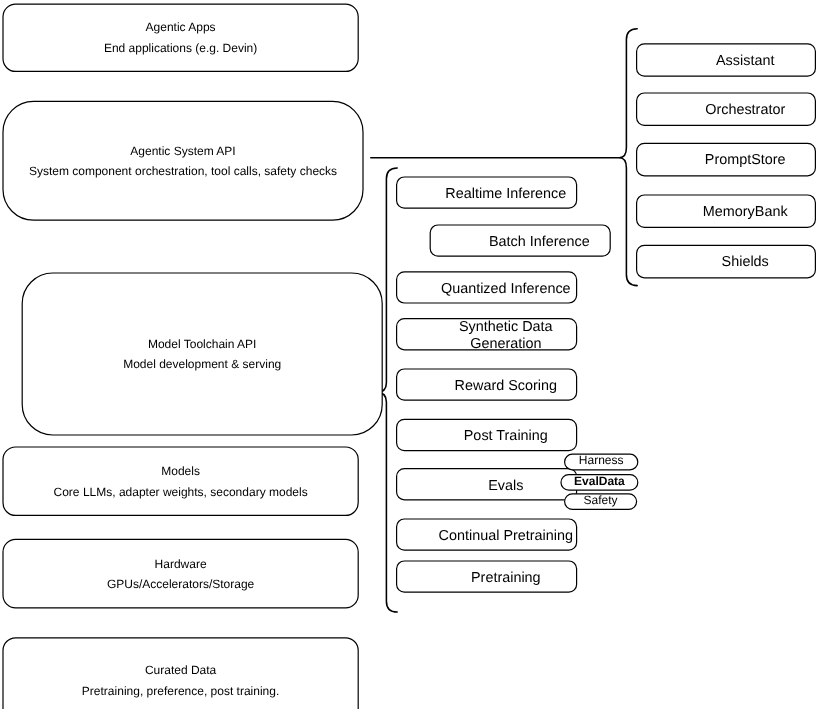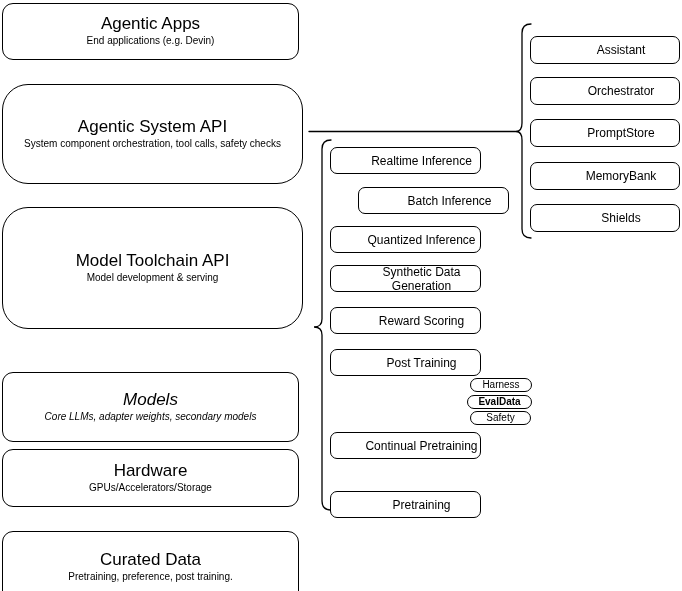--- a/index.html
+++ b/index.html
@@ -10,32 +10,32 @@
   .overlay{position:absolute;left:0;top:0;width:682px;height:591px;}
   .node{
     position:absolute;box-sizing:border-box;background:#ffffff;
     border:1.3px solid #000000;display:flex;align-items:center;justify-content:center;
     text-align:center;
     padding-left:32px;
   }
   
   .lbox{left:2px;width:297px;border-radius:11px;flex-direction:column;gap:3px;padding:2px 10px;}
   .lbox.big{width:301px;border-radius:26px;}
-  .lbox .title{font-size:17px;line-height:16px;}
+  .lbox .title{font-size:10px;line-height:16px;}
   .lbox .subtitle{font-size:10px;line-height:12px;}
   #lb0{top:3px;height:57px;}
   #lb1{top:84px;height:100px;}
-  #lb2{top:207px;height:122px;}
-  #lb3{top:372px;height:70px;font-style:italic;}
+  #lb2{top:227px;height:136px;margin-left:16px;}
+  #lb3{top:372px;height:58px;}
   #lb4{top:449px;height:58px;}
   #lb5{top:531px;height:72px;}
   
   .mbox{left:330px;width:151px;height:27px;border-radius:7px;font-size:12px;}
   #mb0{top:147px;} #mb1{top:187px;margin-left:28px;} #mb2{top:226px;} #mb3{top:265px;} #mb4{top:307px;}
-  #mb5{top:349px;} #mb6{top:390px;} #mb7{top:432px;} #mb8{top:491px;}
+  #mb5{top:349px;} #mb6{top:390px;} #mb7{top:432px;} #mb8{top:467px;}
   
   .rbox{left:530px;width:150px;height:28px;border-radius:7px;font-size:12px;}
   #rb0{top:36px;} #rb1{top:77px;} #rb2{top:119px;} #rb3{top:162px;} #rb4{top:204px;}
   
   .pill{border-radius:999px;font-size:10px;line-height:1;padding:0;}
   #pill0{left:470px;top:378px;width:62px;height:14px;}
   #pill1{left:467px;top:395px;width:65px;height:14px;font-weight:bold;}
   #pill2{left:470px;top:411px;width:61px;height:14px;}
 </style>
 </head>
@@ -73,20 +73,21 @@
     <div class="title">Curated Data</div>
     <div class="subtitle">Pretraining, preference, post training.</div>
   </div>
 
   <div class="node mbox" id="mb0">Realtime Inference</div>
   <div class="node mbox" id="mb1">Batch Inference</div>
   <div class="node mbox" id="mb2">Quantized Inference</div>
   <div class="node mbox" id="mb3">Synthetic Data Generation</div>
   <div class="node mbox" id="mb4">Reward Scoring</div>
   <div class="node mbox" id="mb5">Post Training</div>
+  <div class="node mbox" id="mb6">Evals</div>
   <div class="node mbox" id="mb7">Continual Pretraining</div>
   <div class="node mbox" id="mb8">Pretraining</div>
 
   <div class="node rbox" id="rb0">Assistant</div>
   <div class="node rbox" id="rb1">Orchestrator</div>
   <div class="node rbox" id="rb2">PromptStore</div>
   <div class="node rbox" id="rb3">MemoryBank</div>
   <div class="node rbox" id="rb4">Shields</div>
 
   <div class="node pill" id="pill0">Harness</div>

